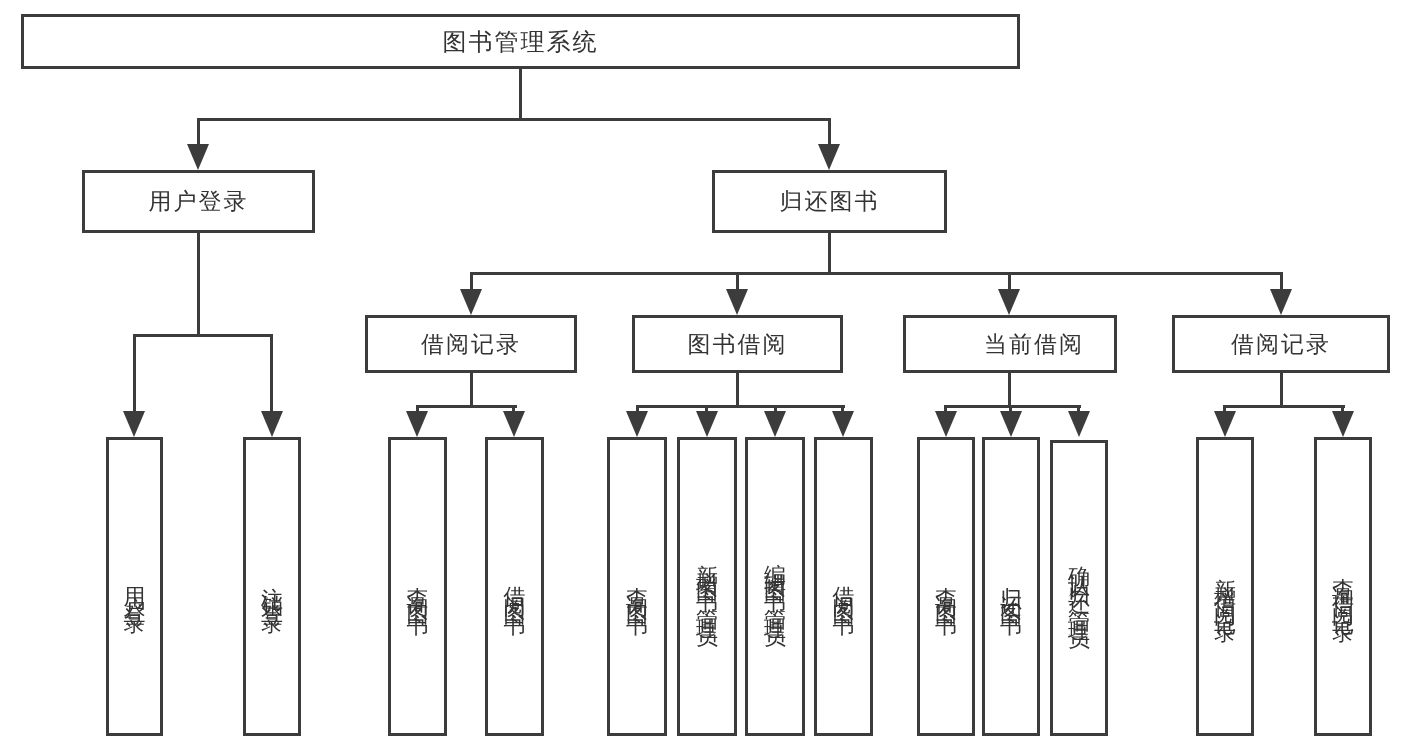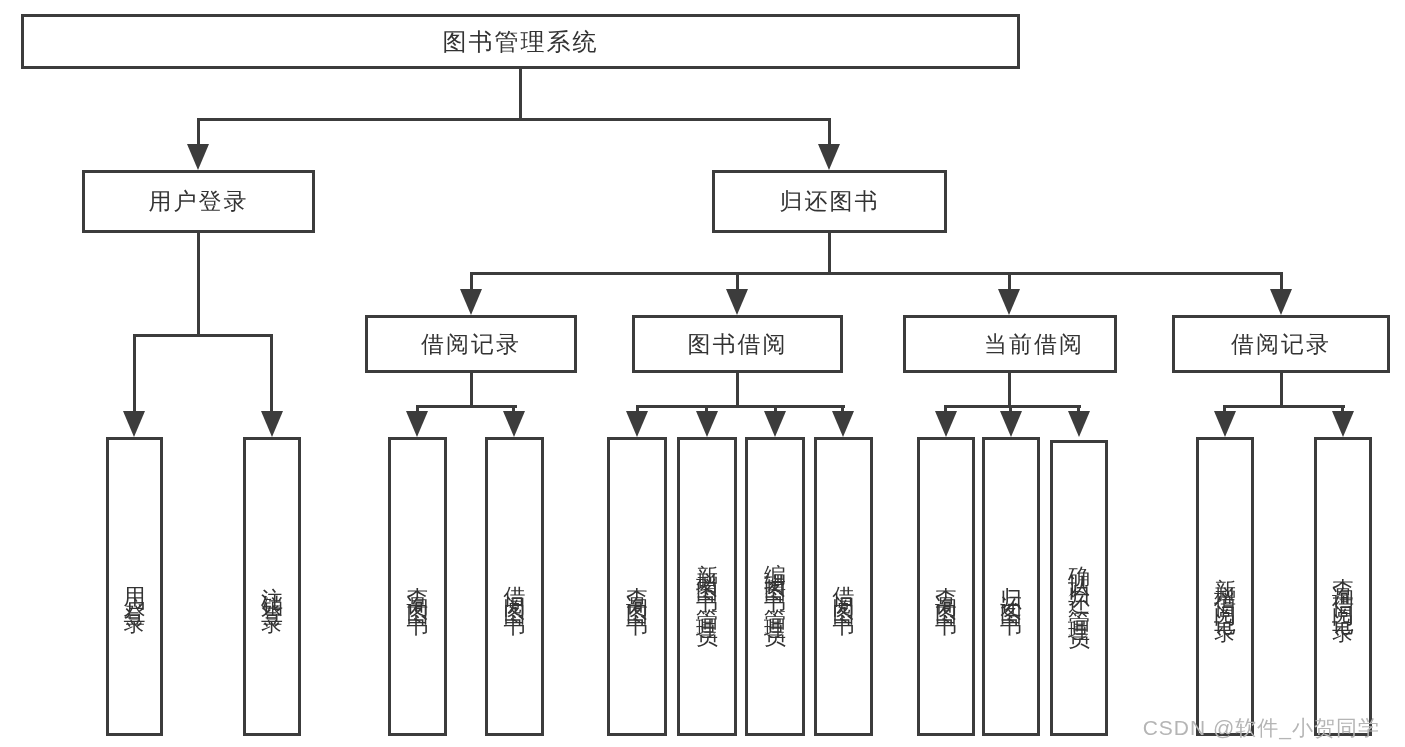--- a/index.html
+++ b/index.html
@@ -186,15 +186,14 @@
     <span class="vtext">确认归还（管理员）</span>
   </div>
 
   <div class="box leaf" style="left:1196px; top:437px; width:58px; height:299px;">
     <span class="vtext">新增借阅记录</span>
   </div>
   <div class="box leaf" style="left:1314px; top:437px; width:58px; height:299px;">
     <span class="vtext">查询借阅记录</span>
   </div>
 
-  <div class="watermark">CSDN @软件_小贺同学</div>
 
 </div>
 
 </body></html>

